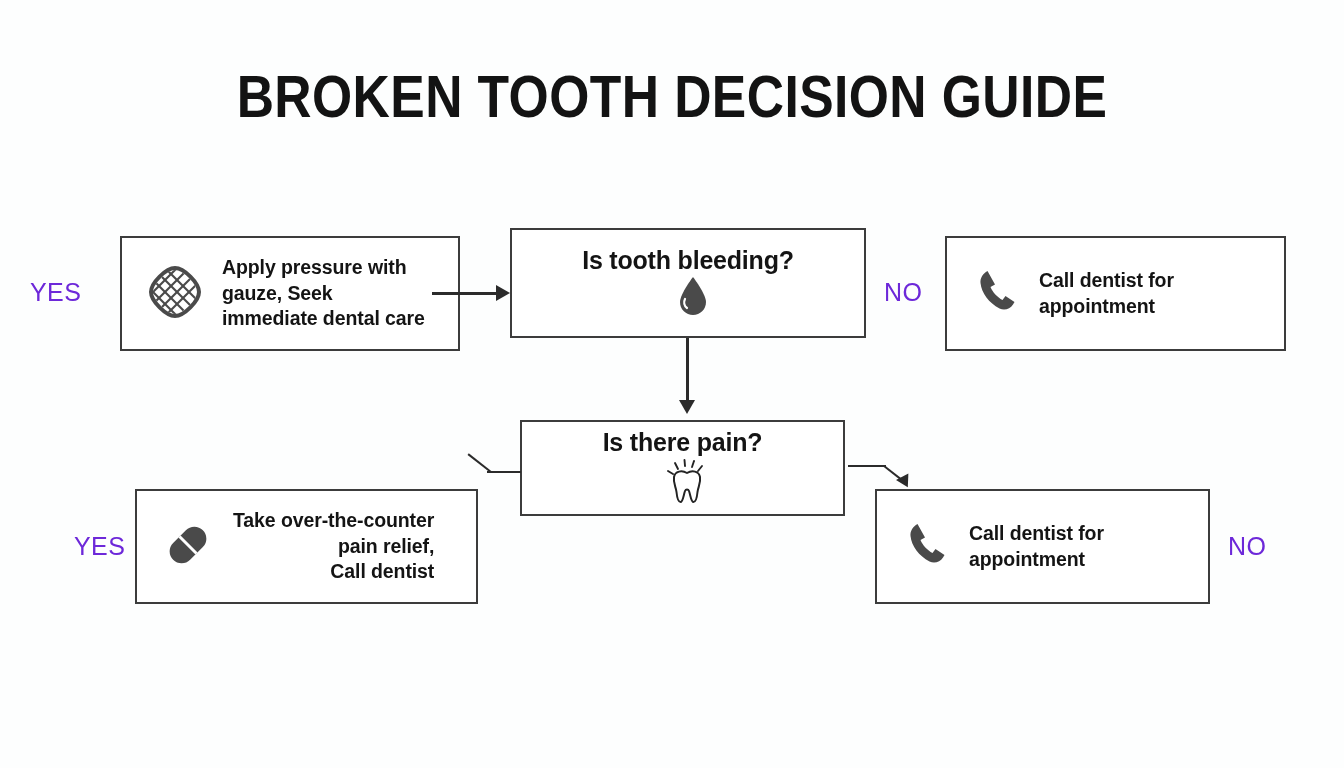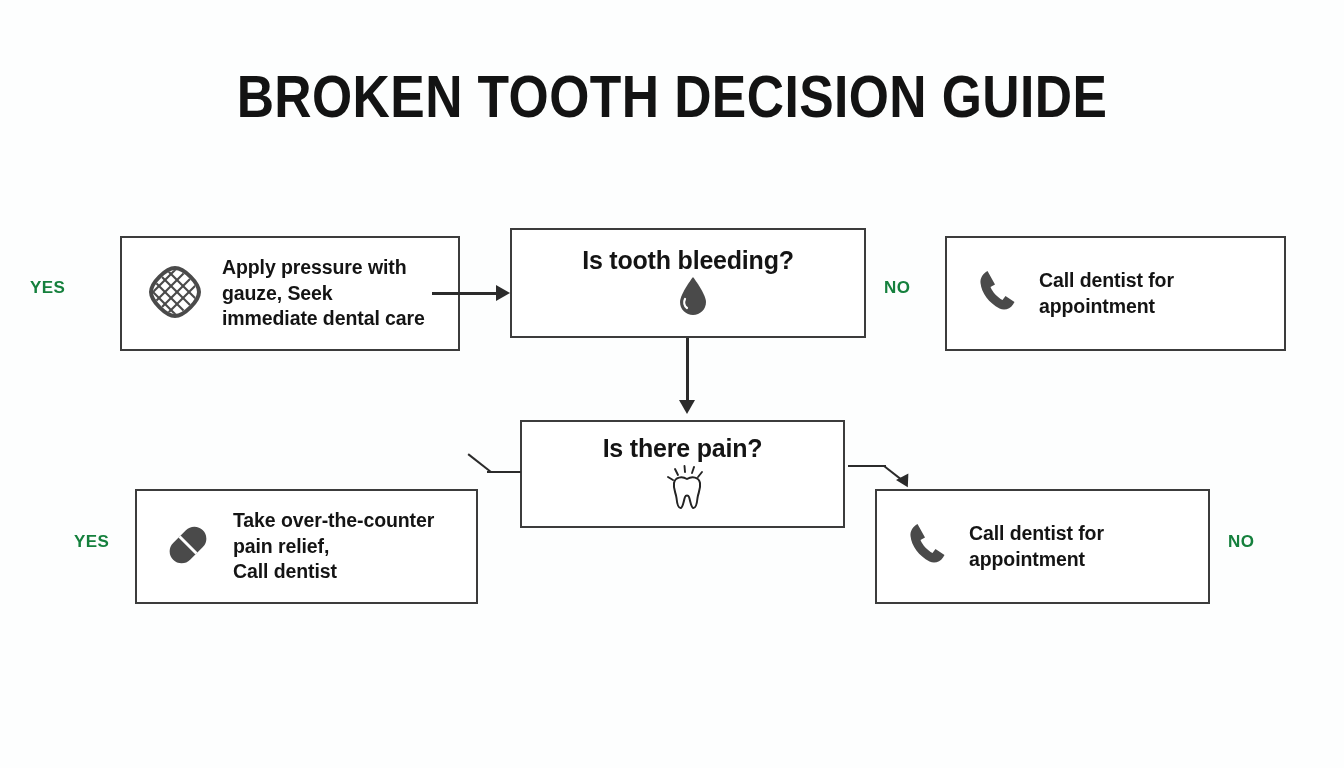--- a/index.html
+++ b/index.html
@@ -52,23 +52,23 @@
     font-size:19.5px;
     font-weight:bold;
     color:#141414;
     line-height:1.32;
     white-space:pre-line;
     letter-spacing:-0.1px;
   }
 
   .ynlabel{
     position:absolute;
-    font-size:17px;
-    font-weight:bold;
-    color:#15803d;
+    font-size:25px;
+    font-weight:normal;
+    color:#6d28d9;
     letter-spacing:0.4px;
   }
 
   .icon{flex:0 0 auto;display:block;}
 
   
   .line{position:absolute;background:#2b2b2b;}
 </style>
 </head>
 <body>
@@ -132,21 +132,21 @@
     </span>
     <span class="atext">Call dentist for
 appointment</span>
   </div>
 
   <div class="line" style="left:686px; top:322px; width:3px; height:66px;"></div>
   <div style="position:absolute; left:679px; top:384px; width:0; height:0;
               border-top:14px solid #2b2b2b; border-left:8px solid transparent;
               border-right:8px solid transparent;"></div>
 
-  <div class="box decision" style="left:520px; top:404px; width:325px; height:108px;">
+  <div class="box decision" style="left:520px; top:404px; width:325px; height:96px;">
     <span class="qtext">Is there pain?</span>
     <span class="icon" style="margin-left:8px;">
       <svg width="44" height="48" viewBox="0 0 44 48">
         <g stroke="#232323" stroke-width="1.9" fill="none" stroke-linecap="round">
           <line x1="13" y1="12" x2="10" y2="6"></line>
           <line x1="20" y1="9" x2="19.5" y2="3"></line>
           <line x1="27" y1="10" x2="29" y2="4"></line>
           <line x1="33" y1="14" x2="37" y2="9"></line>
           <line x1="8" y1="17" x2="3" y2="14"></line>
         </g>
@@ -158,21 +158,21 @@
       </svg>
     </span>
   </div>
 
   <div class="line" style="left:487px; top:455px; width:34px; height:2px;"></div>
   <div style="position:absolute; left:462px; top:455px; width:29px; height:2px;
               background:#2b2b2b; transform:rotate(38deg); transform-origin:right center;"></div>
 
   <div class="ynlabel" style="left:74px; top:516px;">YES</div>
 
-  <div class="box action" style="left:135px; top:473px; width:343px; height:115px;">
+  <div class="box action" style="left:135px; top:473px; width:343px; height:115px;text-align:right;">
     <span class="icon">
       <svg width="58" height="58" viewBox="0 0 58 58">
         <g transform="rotate(-45 29 29)">
           <rect x="8" y="17" width="42" height="24" rx="12" ry="12" fill="#4a4a4a"></rect>
           <line x1="29" y1="17" x2="29" y2="41" stroke="#ffffff" stroke-width="3"></line>
         </g>
       </svg>
     </span>
     <span class="atext">Take over-the-counter
 pain relief,

